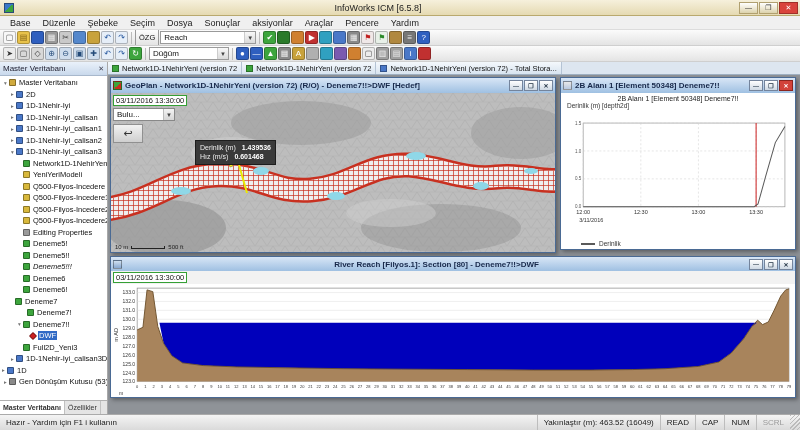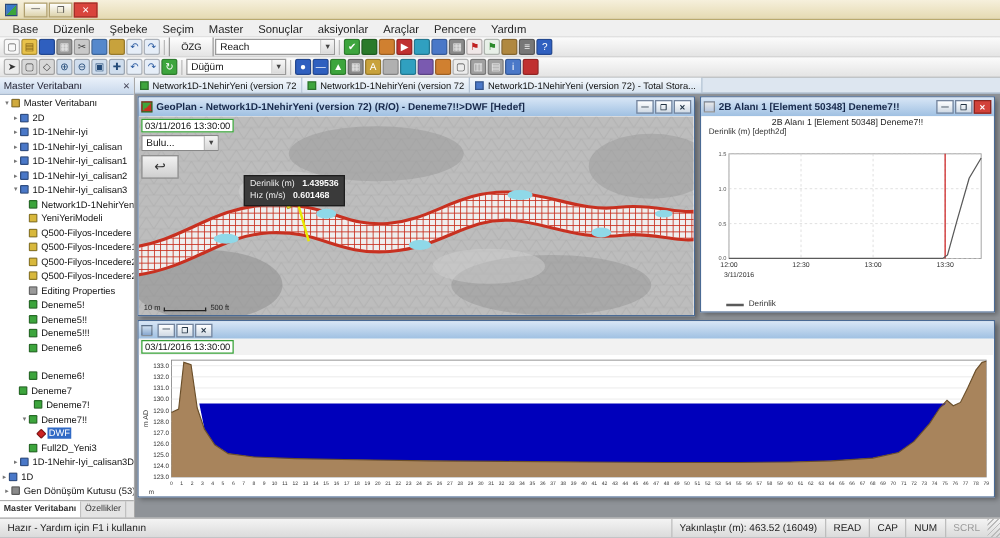--- a/index.html
+++ b/index.html
@@ -14,21 +14,21 @@
   .win-btns{display:flex;margin-right:2px}
   .win-btn{width:19px;height:12px;display:flex;align-items:center;justify-content:center;font-size:7px;margin-left:1px;border:1px solid #b0a070;background:linear-gradient(#ffffff,#ddd3ac);color:#333}
   .win-btn.close{background:#d9443c;border-color:#a03028;color:#fff}
 
   
   .menubar{height:14px;background:#f0f0f0;display:flex;align-items:center;padding-left:4px;border-bottom:1px solid #dcdcdc;flex:none}
   .menu-item{padding:0 6px;font-size:9px;color:#222}
   .toolbar{height:16px;background:linear-gradient(#fbfbfb,#e4e4e4);display:flex;align-items:center;padding:0 3px;border-bottom:1px solid #cfcfcf;gap:1px;flex:none;overflow:hidden}
   .tb-icon{width:13px;height:13px;border-radius:2px;display:flex;align-items:center;justify-content:center;font-size:8px;line-height:1;flex:none;border:1px solid rgba(0,0,0,.25)}
   .tb-sep{width:1px;height:12px;background:#bbb;margin:0 2px;flex:none}
-  .tb-btn{height:20px;border:1px solid #9a9a9a;background:linear-gradient(#fff,#e0e0e0);font-size:7.5px;display:flex;align-items:center;padding:0 9px;flex:none}
+  .tb-btn{height:20px;border:1px solid #9a9a9a;background:linear-gradient(#fff,#e0e0e0);font-size:7.5px;display:flex;align-items:center;padding:0 3px;flex:none}
   .tb-combo{height:13px;background:#fff;border:1px solid #9a9a9a;display:flex;align-items:center;font-size:8px;padding:0 0 0 3px;flex:none}
   .tb-combo .arrow{margin-left:auto;font-size:6px;color:#444;border-left:1px solid #ccc;padding:0 2px;height:100%;display:flex;align-items:center;background:linear-gradient(#f8f8f8,#dadada)}
 
   
   .main{flex:1;display:flex;min-height:0}
   .sidebar{width:108px;background:#f4f4f4;border-right:1px solid #a8a8a8;display:flex;flex-direction:column;flex:none}
   .sb-header{height:14px;background:linear-gradient(#eaf1fa,#c9d9ec);display:flex;align-items:center;padding:0 3px;font-size:8px;border-bottom:1px solid #a8b8cc;color:#223}
   .sb-close{margin-left:auto;font-size:7px;color:#445}
   .tree{flex:1;overflow:hidden;background:#fff;font-size:7.5px;padding-top:1px}
   .tree-row{display:flex;align-items:center;height:11.5px;white-space:nowrap}
@@ -84,33 +84,34 @@
   .sb-cell.dim{color:#9a9a9a}
   .grip{width:10px;height:100%;background:repeating-linear-gradient(135deg,#bbb 0 1px,transparent 1px 3px)}
 </style>
 </head>
 <body>
 
 <div id="root">
 
   <div class="titlebar">
     <div class="app-icon"></div>
+    <div class="title-text">InfoWorks ICM [6.5.8]</div>
     <div class="win-btns">
       <div class="win-btn">—</div>
       <div class="win-btn">❐</div>
       <div class="win-btn close">✕</div>
     </div>
   </div>
 
   <div class="menubar" id="menubar">
       <div class="menu-item">Base</div>
       <div class="menu-item">Düzenle</div>
       <div class="menu-item">Şebeke</div>
       <div class="menu-item">Seçim</div>
-      <div class="menu-item">Master</div>
+      <div class="menu-item">Dosya</div>
       <div class="menu-item">Sonuçlar</div>
       <div class="menu-item">aksiyonlar</div>
       <div class="menu-item">Araçlar</div>
       <div class="menu-item">Pencere</div>
       <div class="menu-item">Yardım</div>
     </div>
 
   <div class="toolbar" id="toolbar1">
       <span class="tb-icon" style="background: linear-gradient(160deg, rgb(248, 248, 248), rgb(248, 248, 248)); color: rgb(85, 85, 85);">▢</span>
       <span class="tb-icon" style="background: linear-gradient(160deg, rgb(232, 194, 74), rgb(232, 194, 74)); color: rgb(122, 90, 16);">▤</span>
@@ -255,31 +256,31 @@
           <div class="tree-row" style="padding-left: 16px;">
             <span class="expander"></span>
             <span class="tree-icon" style="background: rgb(61, 165, 61);"></span>
             <span class="lbl">Deneme5!</span>
           </div>
           <div class="tree-row" style="padding-left: 16px;">
             <span class="expander"></span>
             <span class="tree-icon" style="background: rgb(61, 165, 61);"></span>
             <span class="lbl">Deneme5!!</span>
           </div>
-          <div class="tree-row" style="padding-left: 16px;">
+          <div class="tree-row" style="padding-left: 16px; font-style: italic;">
             <span class="expander"></span>
             <span class="tree-icon" style="background: rgb(61, 165, 61);"></span>
             <span class="lbl">Deneme5!!!</span>
           </div>
           <div class="tree-row" style="padding-left: 16px;">
             <span class="expander"></span>
             <span class="tree-icon" style="background: rgb(61, 165, 61);"></span>
             <span class="lbl">Deneme6</span>
           </div>
-          <div class="tree-row" style="padding-left: 16px; margin-top: 11px;">
+          <div class="tree-row" style="padding-left: 16px;">
             <span class="expander"></span>
             <span class="tree-icon" style="background: rgb(61, 165, 61);"></span>
             <span class="lbl">Deneme6!</span>
           </div>
           <div class="tree-row" style="padding-left: 8px;">
             <span class="expander"></span>
             <span class="tree-icon" style="background: rgb(61, 165, 61);"></span>
             <span class="lbl">Deneme7</span>
           </div>
           <div class="tree-row" style="padding-left: 20px;">
@@ -441,20 +442,21 @@
           <div class="legend-row">
             <span class="leg-line"></span>
             <span>Derinlik</span>
           </div>
         </div>
       </div>
 
       <div class="window" style="left:2px;top:194px;width:686px;height:142px">
         <div class="win-title" style="height:14px">
           <span class="wicon" style="background:linear-gradient(#d0e0f0,#88a8d0)"></span>
+          <span class="wtext" style="text-align:center">River Reach [Filyos.1]: Section [80] - Deneme7!!&gt;DWF</span>
           <span class="mini-btn">—</span>
           <span class="mini-btn">❐</span>
           <span class="mini-btn">✕</span>
         </div>
         <div class="win-client" style="display:flex;flex-direction:column;background:#fff">
           <div class="ts-row">
             <span class="overlay-ts" style="position:static">03/11/2016 13:30:00</span>
           </div>
           <svg id="svg-sec" viewBox="0 0 680 110" preserveAspectRatio="none" style="width:100%;flex:1">
               <rect x="26" y="4" width="648" height="91" fill="#ffffff" stroke="#8a8a8a" stroke-width="0.7"></rect>

